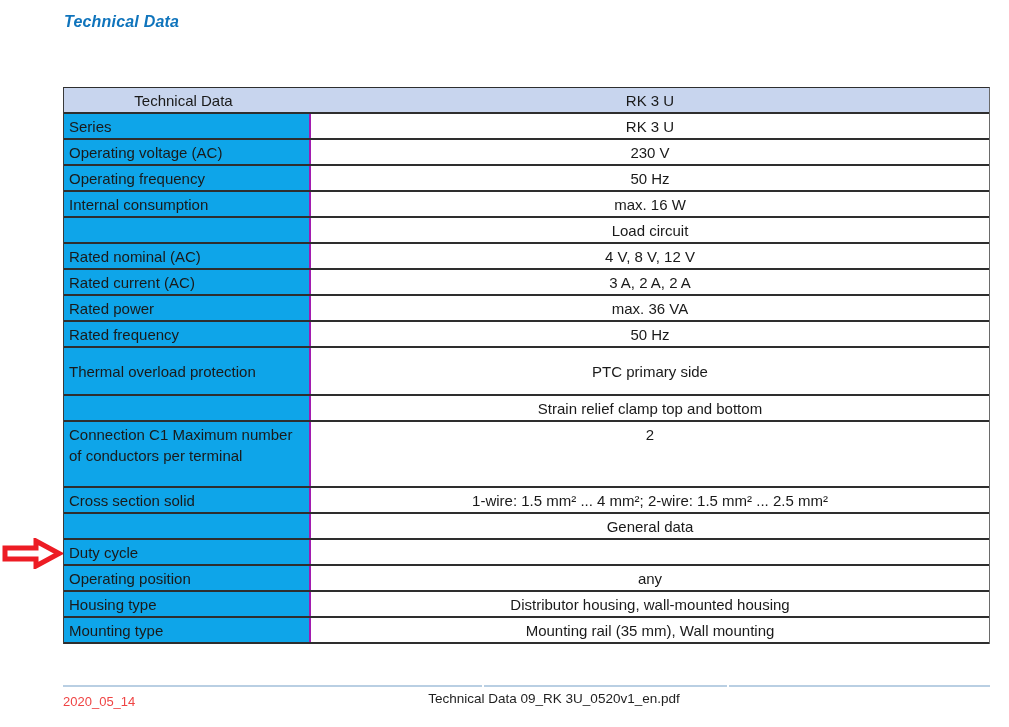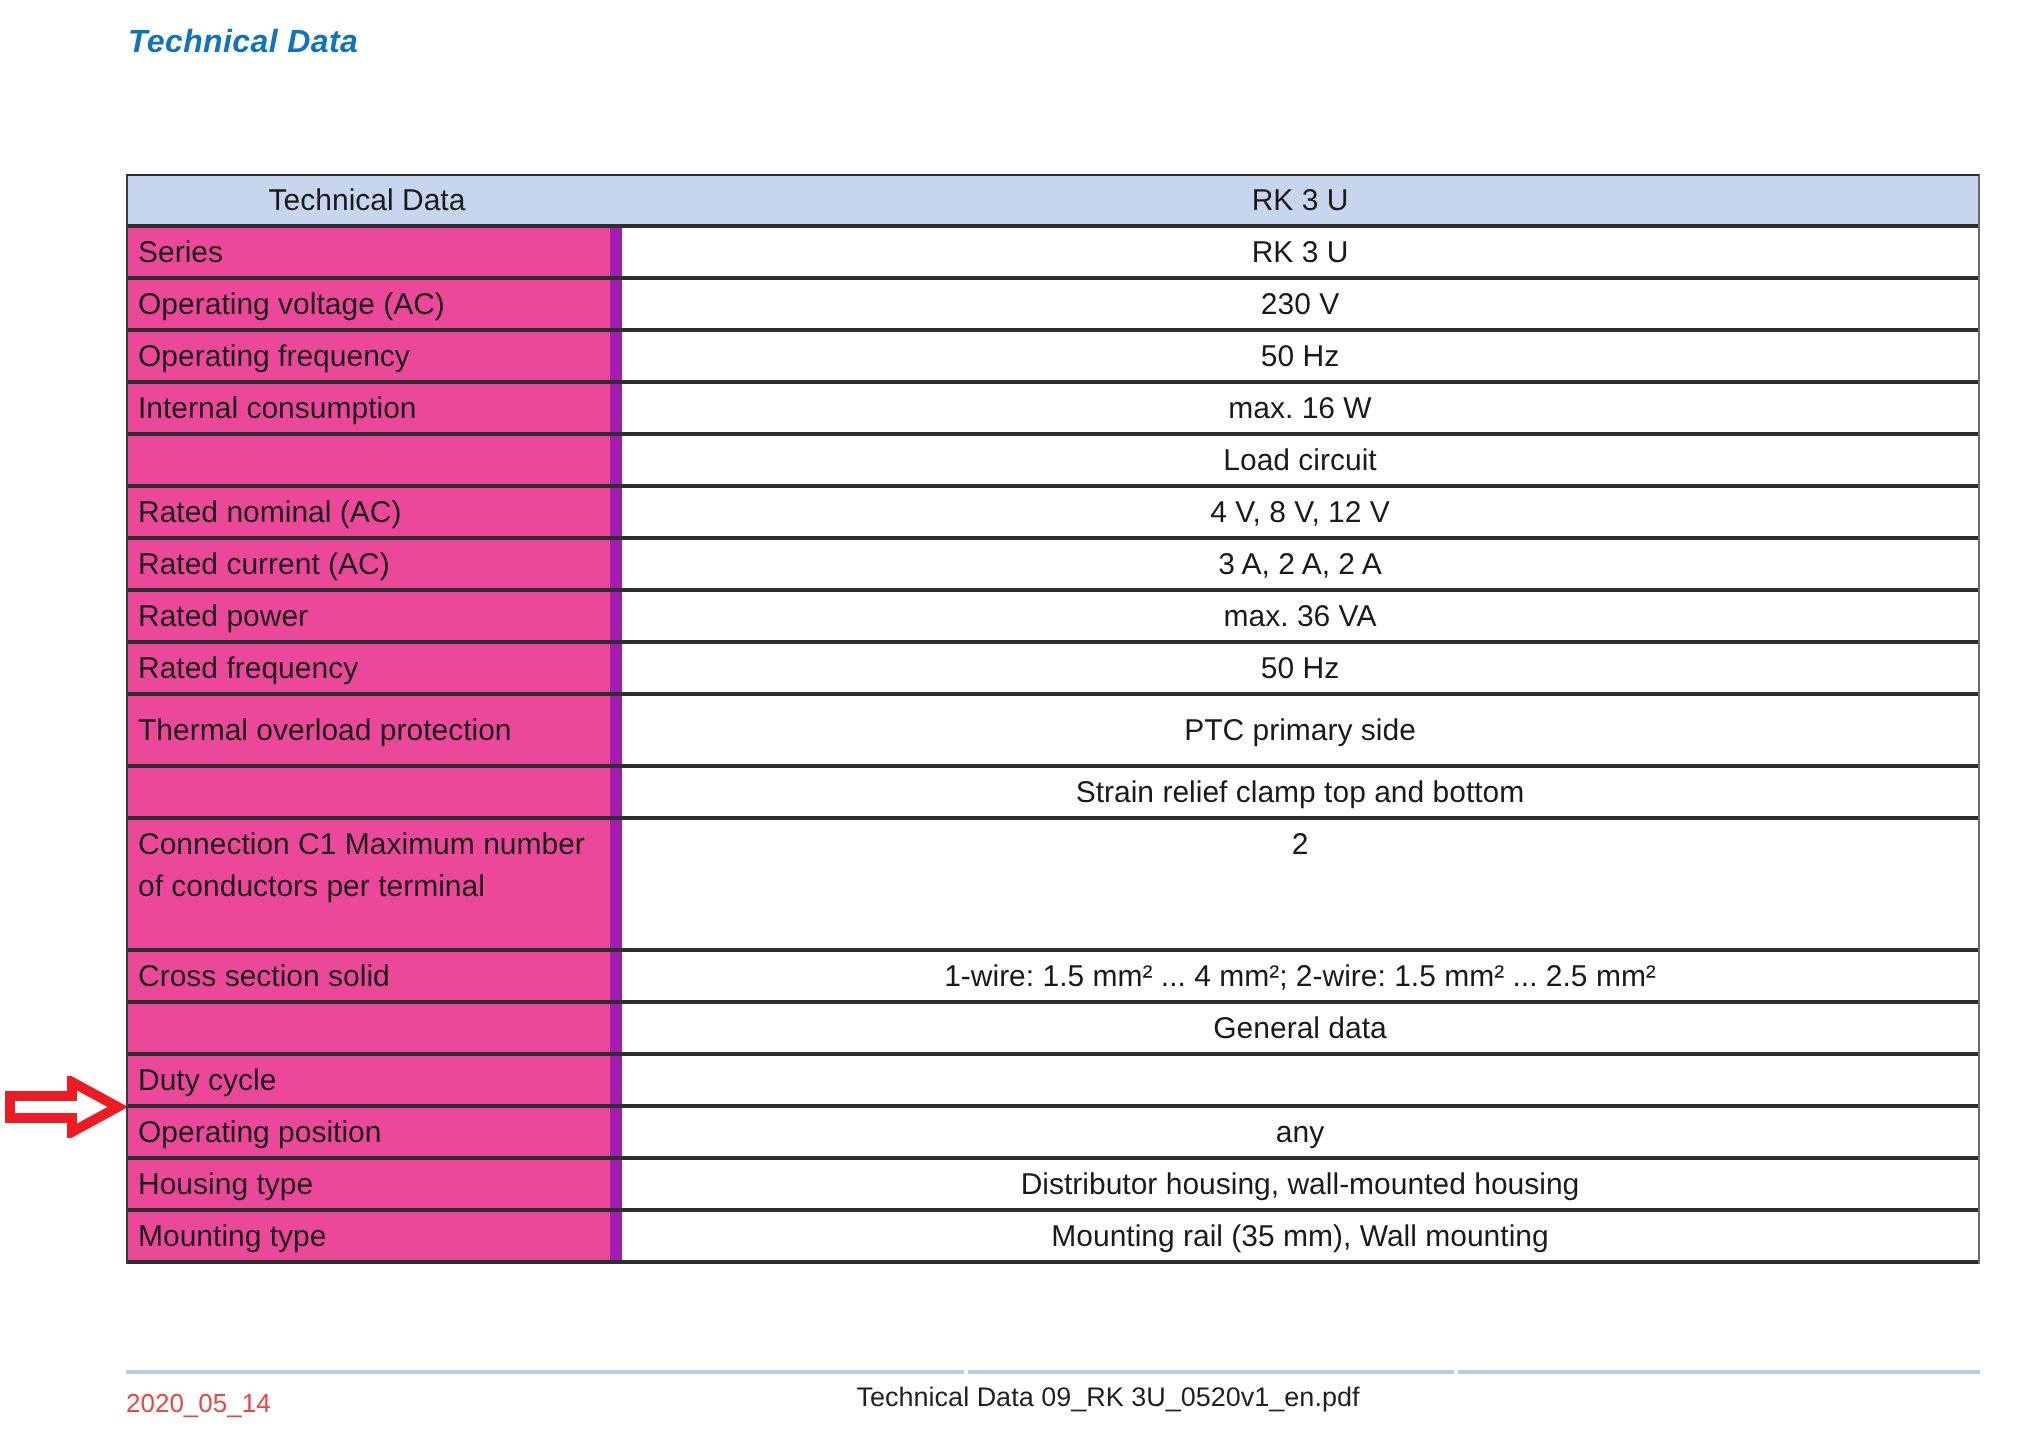--- a/index.html
+++ b/index.html
@@ -28,33 +28,33 @@
     border-left: 1px solid #3a3a3a;
     border-right: 1px solid #6a6a6a;
     font-size: 15px;
   }
   .trow {
     display: flex;
     align-items: stretch;
     border-bottom: 2px solid #2e2e2e;
     height: 26px;
   }
-  .trow.h-2 { height: 36px; }
+  .trow.h-2 { height: 48px; }
   .trow.h-3 { height: 66px; justify-content: flex-end; }
   .cell {
     display: flex;
     align-items: center;
     overflow: hidden;
     line-height: 21px;
   }
   .cell.label {
     width: 247px;
     flex: 0 0 247px;
-    background: #ec4899;
-    border-right: 6px solid #a21caf;
+    background: #0ea5e9;
+    border-right: 2px solid #a21caf;
     padding-left: 5px;
     padding-right: 6px;
     justify-content: flex-start;
     text-align: left;
   }
   .cell.value {
     flex: 1 1 auto;
     background: #ffffff;
     justify-content: center;
     text-align: center;

